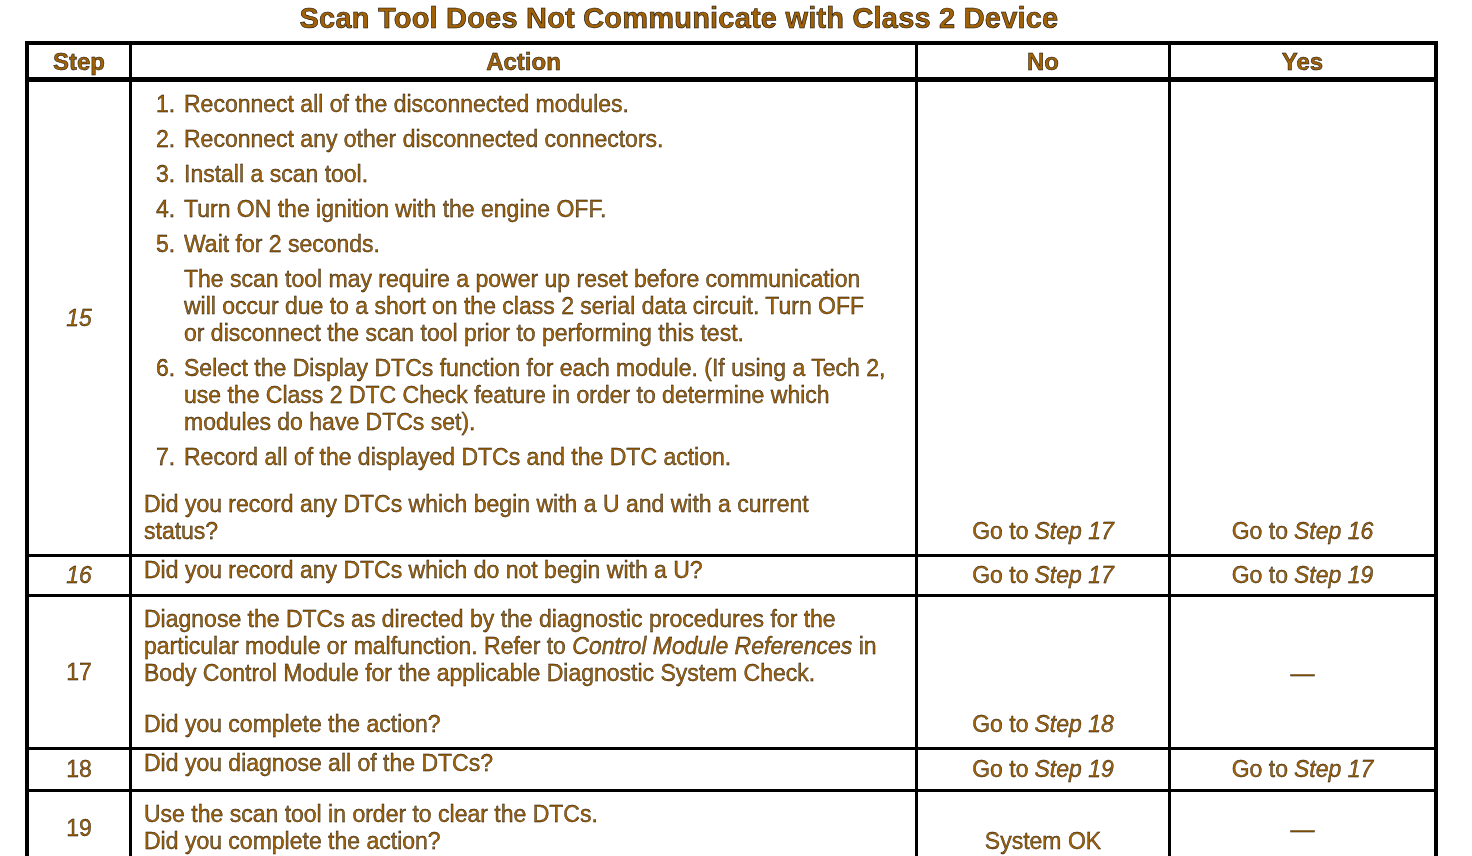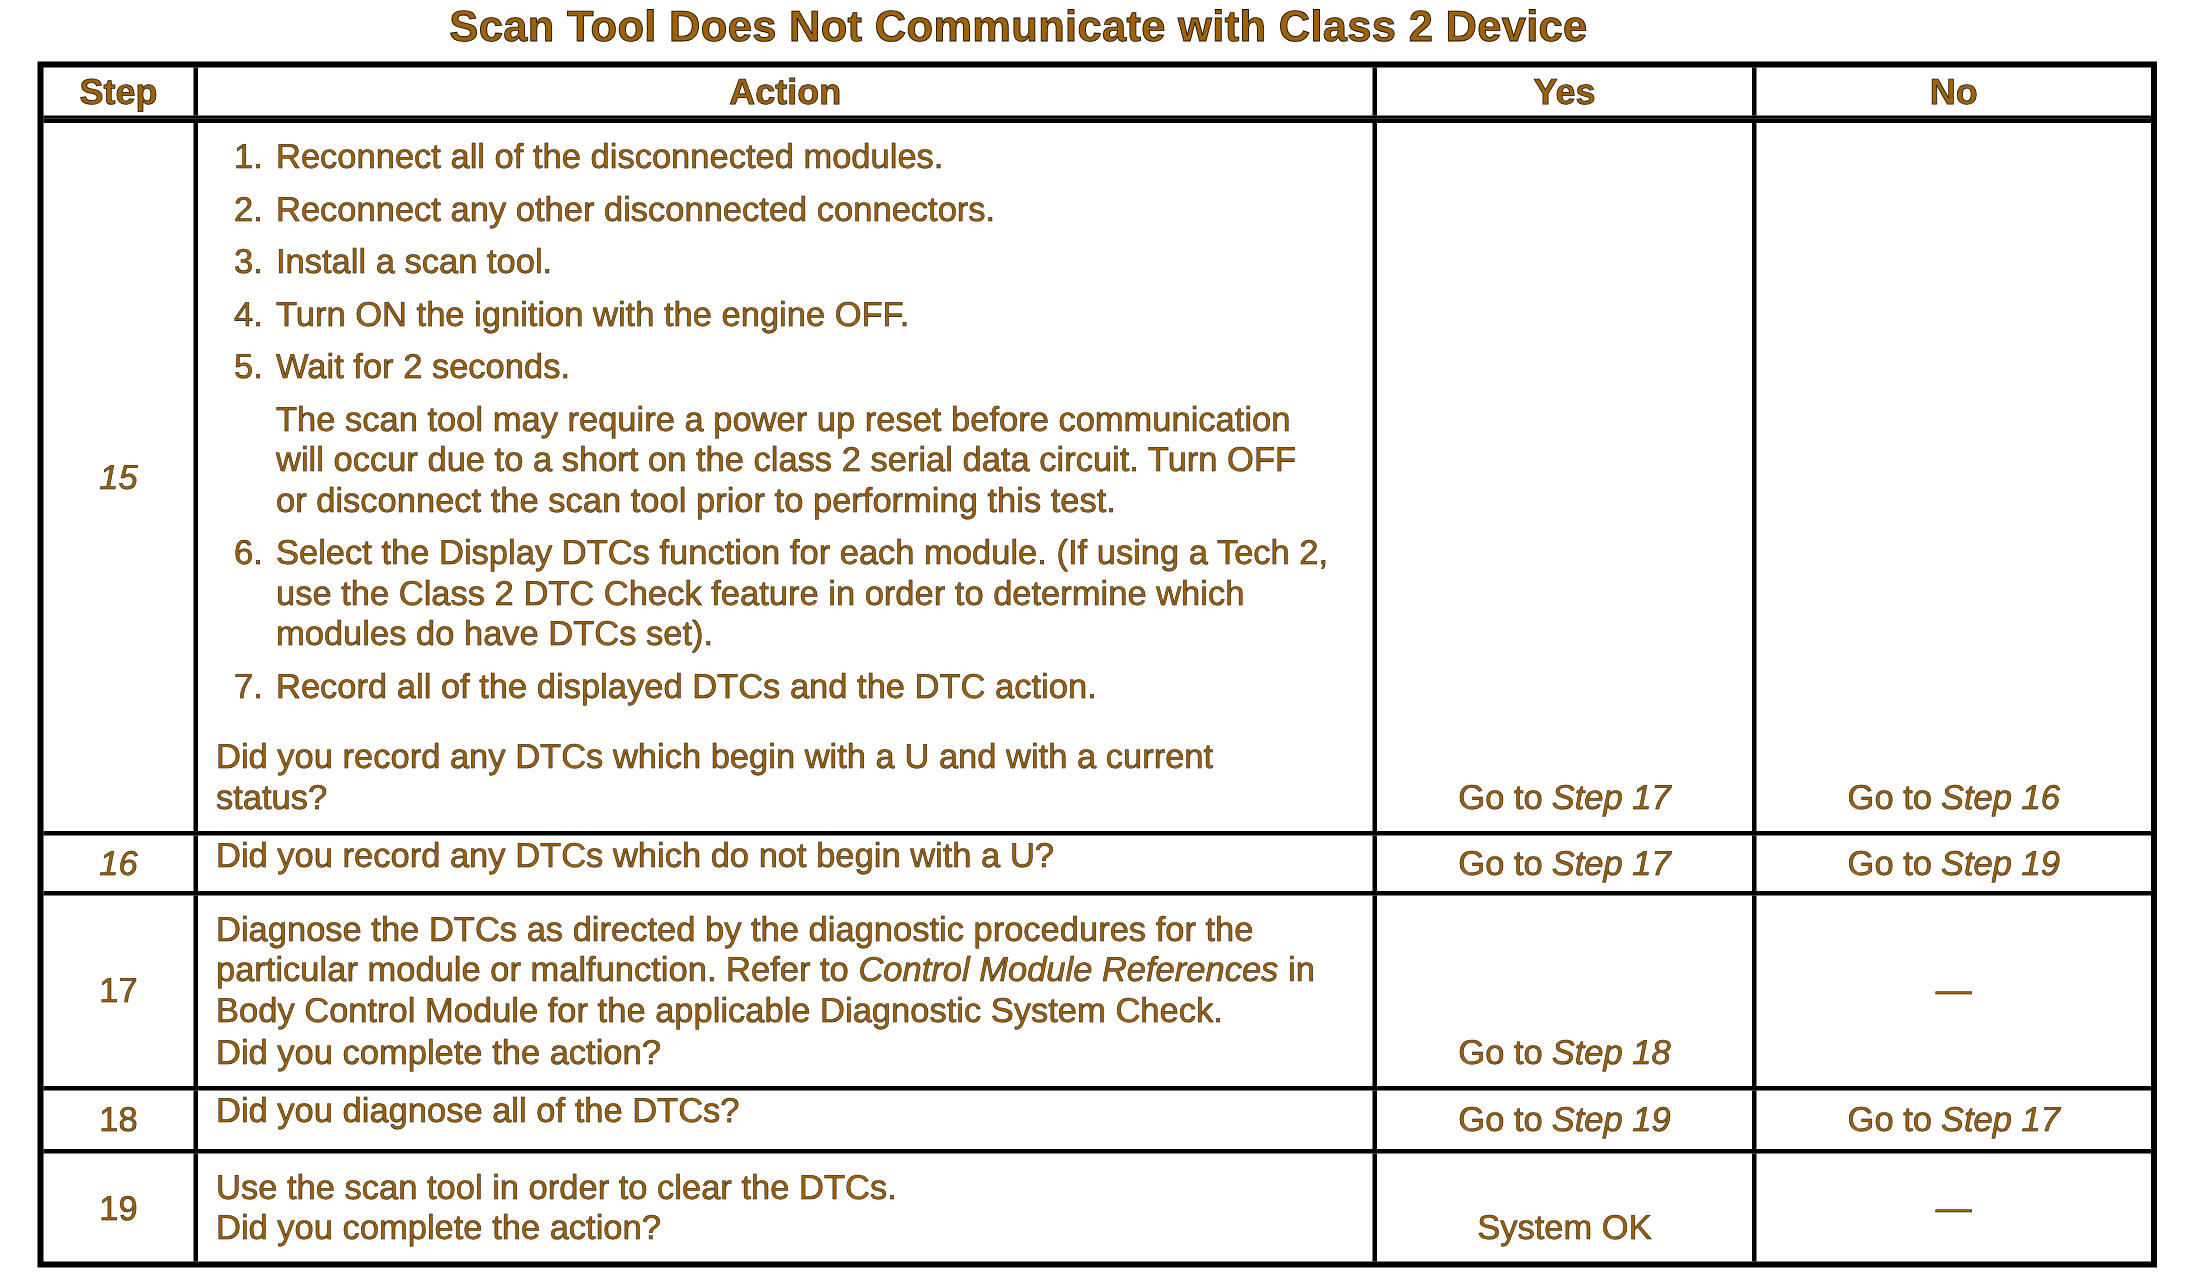--- a/index.html
+++ b/index.html
@@ -76,21 +76,21 @@
   .num { flex: 0 0 28px; }
   .txt { max-width: 712px; }
   .note {
     margin: 1px 0 8px 40px;
     max-width: 690px;
   }
   .question {
     margin-top: auto;
     max-width: 742px;
   }
-  .para { max-width: 772px; margin-bottom: 1px; }
+  .para { max-width: 772px; margin-bottom: 24px; }
   .line1 { max-width: 760px; }
 
   .goto-cell {
     display: flex;
     align-items: flex-end;
     justify-content: center;
     padding-bottom: 9px;
     text-align: center;
   }
   .goto-cell.middle { align-items: center; padding-bottom: 0; }
@@ -111,22 +111,22 @@
 
 <div id="page">
 
   <div id="doc-title">Scan Tool Does Not Communicate with Class 2 Device</div>
 
   <div id="diag-table">
 
     <div class="row header">
       <div class="cell">Step</div>
       <div class="cell">Action</div>
+      <div class="cell">No</div>
       <div class="cell">Yes</div>
-      <div class="cell">No</div>
     </div>
 
     <div class="row r15">
       <div class="cell step-cell step-italic">15</div>
       <div class="cell action-cell">
         <div class="num-list">
           <div class="li">
             <span class="num">1.</span>
             <span class="txt">Reconnect all of the disconnected modules.</span>
           </div>

